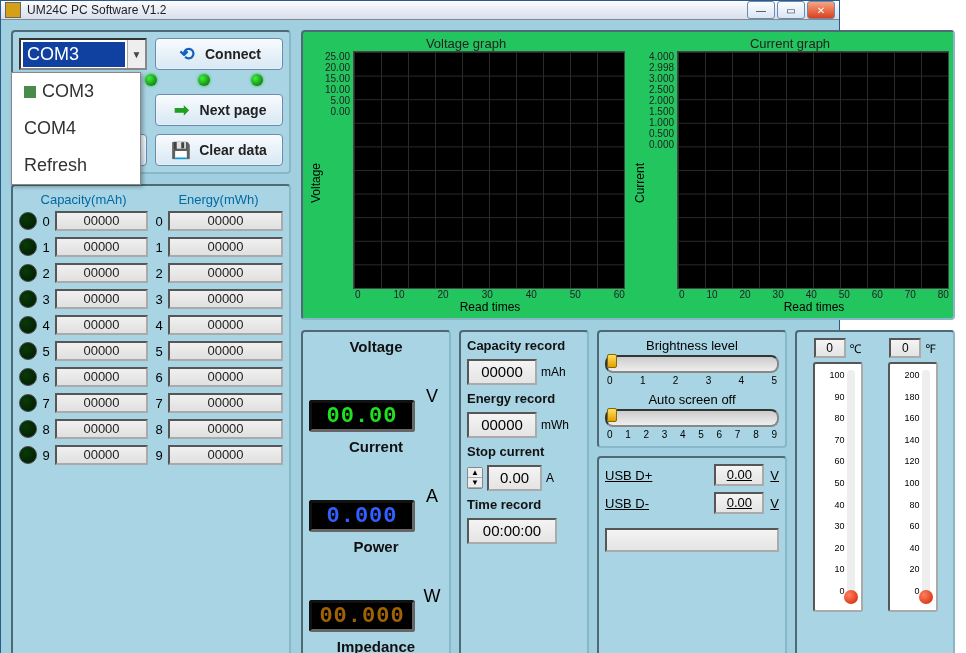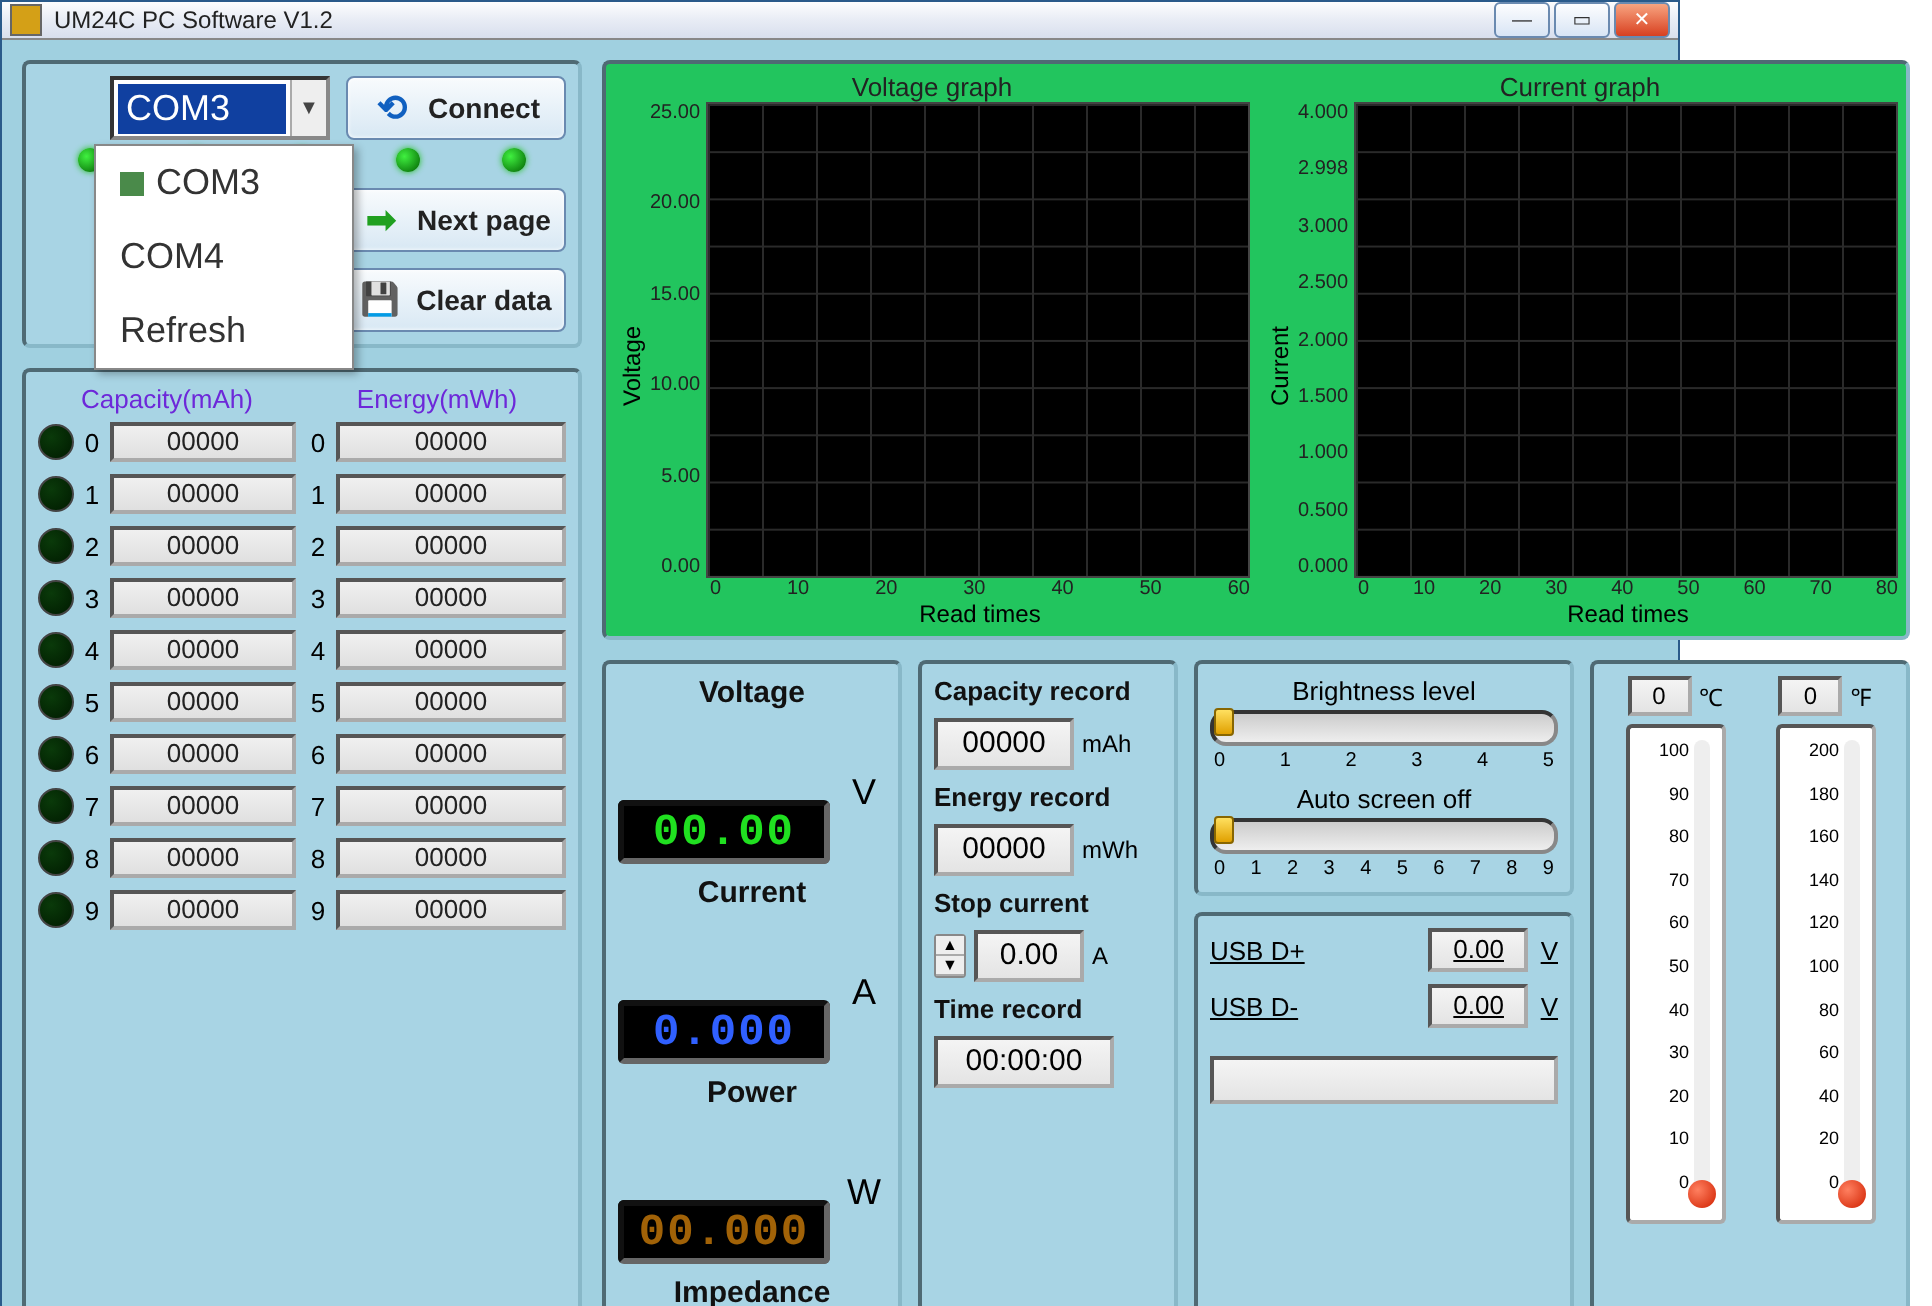--- a/index.html
+++ b/index.html
@@ -12,54 +12,54 @@
   .titlebar-text { font-size: 12px; color: #222; flex: 1; }
   .win-buttons { display: flex; gap: 2px; }
   .win-btn { width: 28px; height: 18px; border: 1px solid #6a8ab0; border-radius: 3px; display: flex; align-items: center; justify-content: center; font-size: 10px; background: linear-gradient(#fdfdfe,#d8e5f5); color: #333; }
   .win-btn.close { background: linear-gradient(#f8a480,#d84020); color: #fff; }
 
   .content { flex: 1; padding: 10px; display: grid; grid-template-columns: 280px 1fr; gap: 10px; background:#a0d0e0;}
   
   .left-col { display: flex; flex-direction: column; gap: 10px; }
   .group-box { background: #a8d4e4; border: 2px inset #88b8c8; border-radius: 4px; padding: 6px; }
   
-  .row-top { display: grid; grid-template-columns: 1fr 1fr; gap: 8px; margin-left: 36px; }
+  .row-top { display: grid; grid-template-columns: 1fr 1fr; gap: 8px; }
   .combo-wrap { position: relative; }
   .combo { display: flex; align-items: center; background: #fff; border: 2px inset #888; height: 32px; }
   .combo-val { flex:1; background: #1040a0; color: #fff; font: 18px Arial; padding: 2px 4px; margin:2px; }
   .combo-arrow { width: 18px; text-align:center; font-size:10px; color:#444; border-left:1px solid #aaa; height:100%; display:flex; align-items:center; justify-content:center; background:#eee;}
   .dropdown { position: absolute; top: 34px; left: -8px; width: 130px; background: #fff; border: 1px solid #888; box-shadow: 2px 2px 4px rgba(0,0,0,.3); z-index: 100; }
   .dropdown-item { padding: 8px 12px; font-size: 18px; color:#333; display:flex; align-items:center; gap:6px;}
   .dropdown-item:first-child::before{content:'';width:12px;height:12px;background:#4a8a4a;display:inline-block;}
   
   .btn { background: linear-gradient(#f8fbfd, #d8e8f4); border: 1px solid #6a8ab0; border-radius: 4px; height: 32px; display: flex; align-items: center; justify-content: center; gap: 8px; font-size: 14px; font-weight: bold; color: #222; cursor: pointer; box-shadow: inset 0 0 2px #fff; }
   .btn-icon { width: 20px; height: 20px; display:flex; align-items:center; justify-content:center;}
   .icon-refresh { color:#1060c0; font-size:18px;}
   .icon-arrow { color:#20a020; font-size:18px;}
   .icon-folder { color:#3070c0; font-size:16px;}
   .icon-disk { color:#6080a0; font-size:16px;}
 
   .leds { display: flex; justify-content: space-around; padding: 4px 0; }
   .led { width: 12px; height: 12px; border-radius: 50%; background: radial-gradient(circle at 35% 35%, #40f040, #006000); box-shadow: 0 0 3px #20c020; }
 
   .data-groups { display: grid; grid-template-columns: 1fr 1fr; gap: 6px; font-size: 12px; }
-  .data-col-head { text-align: center; font-size: 13px; font-weight: normal; color:#6d28d9; margin-bottom:4px;}
+  .data-col-head { text-align: center; font-size: 13px; font-weight: normal; color:#0369a1; margin-bottom:4px;}
   .data-row { display: flex; align-items: center; gap: 4px; margin-bottom: 6px; }
   .data-led { width: 18px; height: 18px; border-radius: 50%; background: radial-gradient(circle at 35% 35%, #0a3a0a, #001a00); border:1px solid #444;}
   .data-idx { width: 10px; text-align:center; font-size:13px;}
   .data-val { flex:1; background: linear-gradient(#f0f0f0,#e0e0e0); border: 2px inset #aaa; height: 20px; text-align: center; font-size: 13px; line-height:16px; color:#222;}
 
   .right-col { display: grid; grid-template-rows: 290px 1fr; gap: 10px; }
   .charts { display: grid; grid-template-columns: 1fr 1fr; gap: 6px; background: #22c55e; border: 2px inset #88b8c8; border-radius: 4px; padding: 4px; }
   .chart { display: flex; flex-direction: column; }
   .chart-title { text-align: center; font-size: 13px; color:#222;}
   .chart-body { flex:1; display: flex; }
   .chart-ylabel { writing-mode: vertical-rl; transform: rotate(180deg); font-size: 12px; text-align:center; padding:0 2px;}
   .chart-plot { flex:1; display:flex; flex-direction:column;}
-  .chart-yaxis { display:flex; flex-direction:column; justify-content:space-between; font-size:10px; text-align:right; padding-right:3px; color:#222;}
+  .chart-yaxis { display:flex; flex-direction:column; justify-content:flex-start; font-size:10px; text-align:right; padding-right:3px; color:#222;}
   .chart-area-wrap{flex:1; display:flex;}
   .chart-grid { flex:1; background:#000; border:1px solid #444; background-image: linear-gradient(#2a2a2a 1px, transparent 1px), linear-gradient(90deg, #2a2a2a 1px, transparent 1px); background-size: 10% 10%; }
   .chart-xaxis { display:flex; justify-content:space-between; font-size:10px; padding-left:30px; color:#222;}
   .chart-xlabel { text-align:center; font-size:12px; padding-left:30px;}
 
   .bottom-right { display: grid; grid-template-columns: 150px 130px 190px 160px; gap: 8px; }
   .panel { background: #a8d4e4; border: 2px inset #88b8c8; border-radius: 4px; padding: 6px; display:flex; flex-direction:column; gap:6px; }
   
   .meas-label { font-size: 15px; font-weight: bold; text-align: center; color:#111;}
   .meas-row { display: flex; align-items: center; gap: 6px; }

